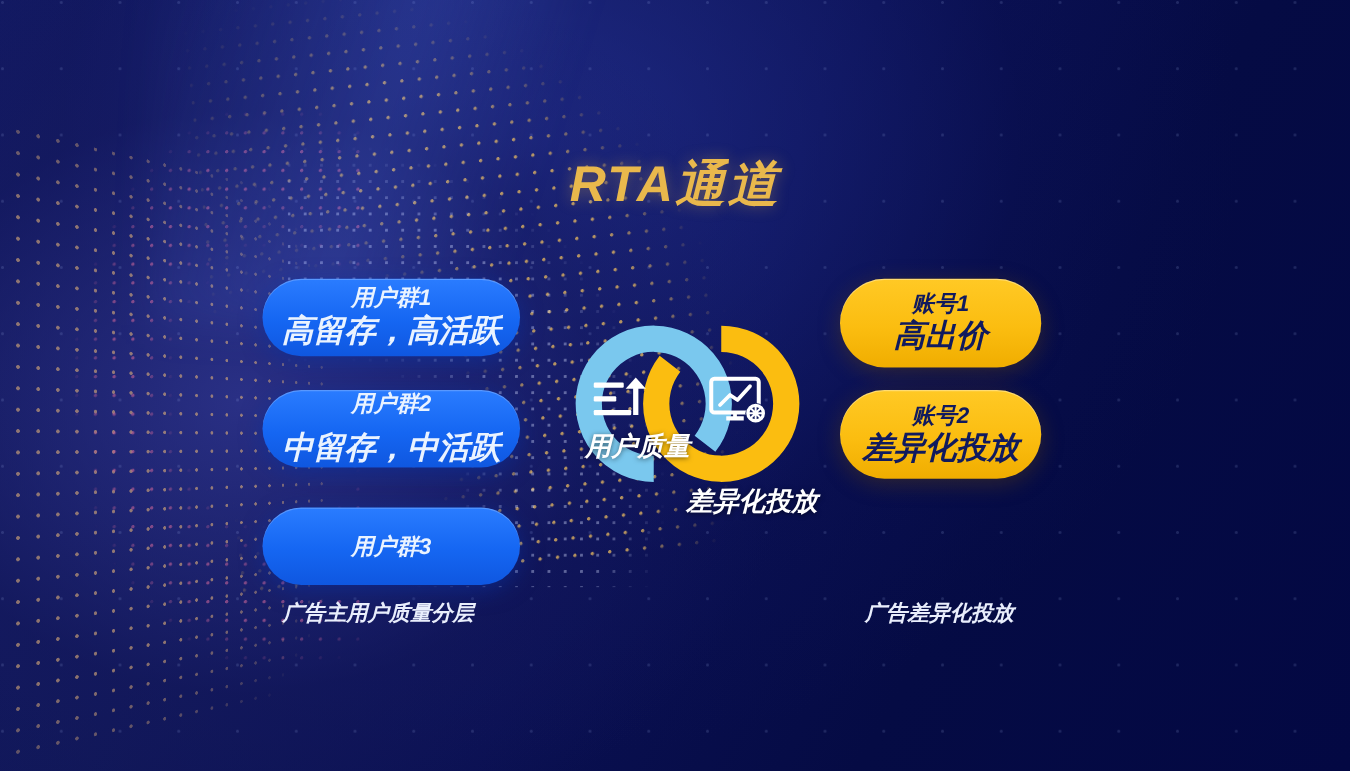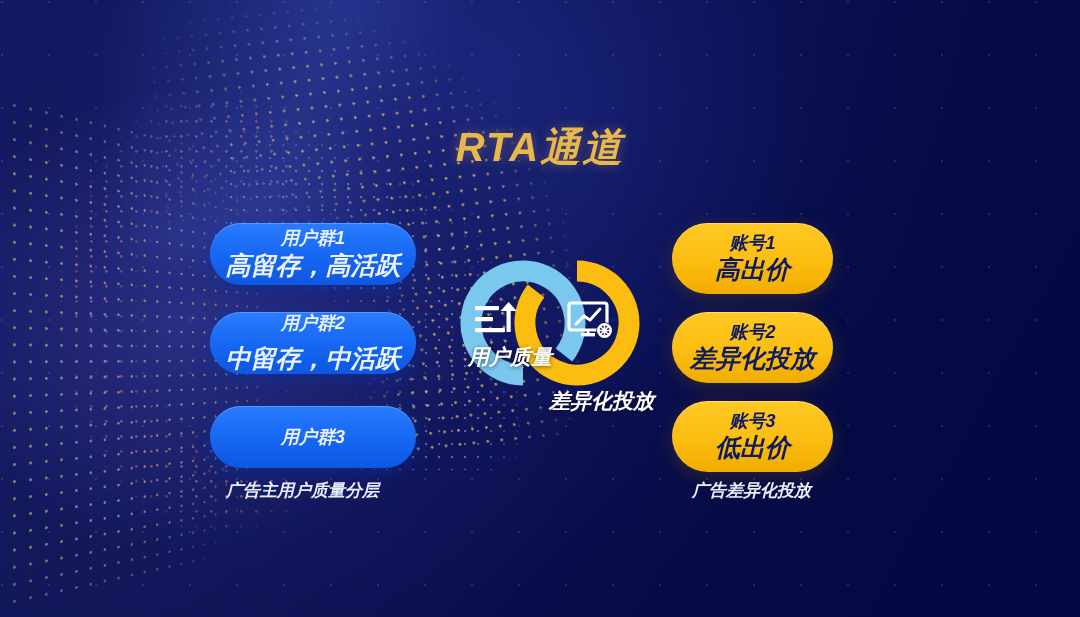--- a/index.html
+++ b/index.html
@@ -179,24 +179,20 @@
   </div>
 
   <div class="pill pill-yellow" id="pill-yellow-1">
     <span class="l1">账号1</span>
     <span class="l2">高出价</span>
   </div>
   <div class="pill pill-yellow" id="pill-yellow-2">
     <span class="l1">账号2</span>
     <span class="l2">差异化投放</span>
   </div>
-  <div class="pill pill-yellow" id="pill-yellow-3">
-    <span class="l1">账号3</span>
-    <span class="l2">低出价</span>
-  </div>
 
   <div id="rings">
     <svg width="250" height="130" viewBox="0 0 250 130" xmlns="http://www.w3.org/2000/svg">
 
       <g>
         <circle cx="152" cy="65" r="52" fill="none" stroke="#fbbd10" stroke-width="21" stroke-dasharray="62 265" stroke-dashoffset="142" stroke-linecap="butt" transform="rotate(0 152 65)" opacity="0"></circle>
         <path d="M 152 13
                  A 52 52 0 1 1 111 33" fill="none" stroke="#fbbd10" stroke-width="21" stroke-linecap="butt"></path>
       </g>
 

